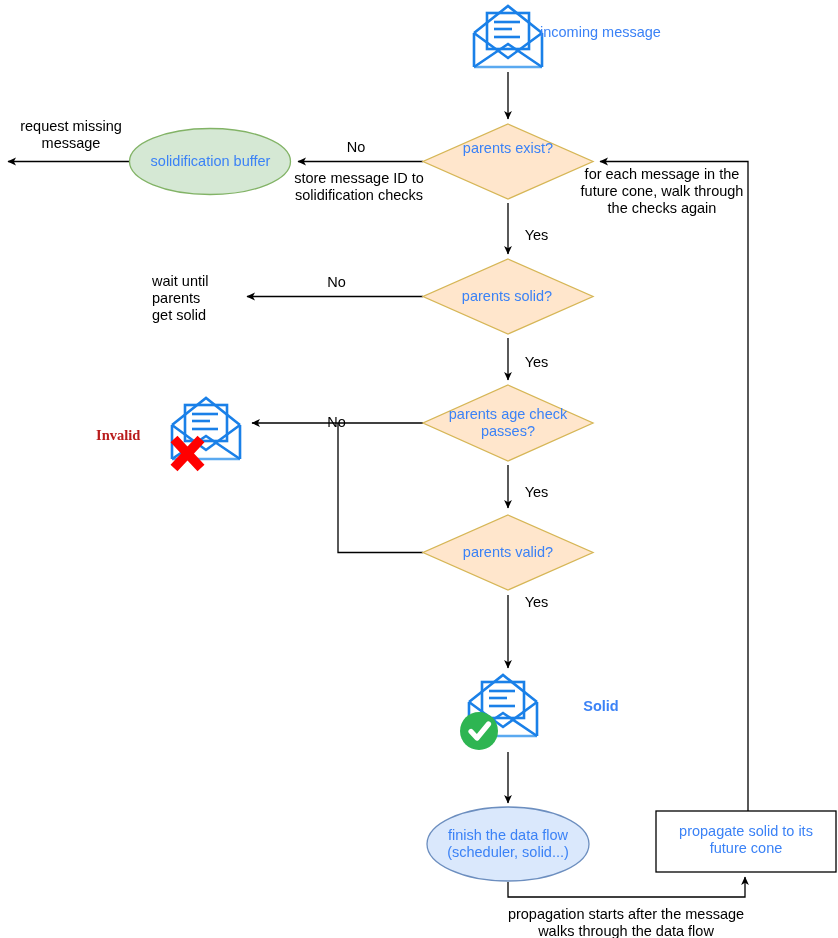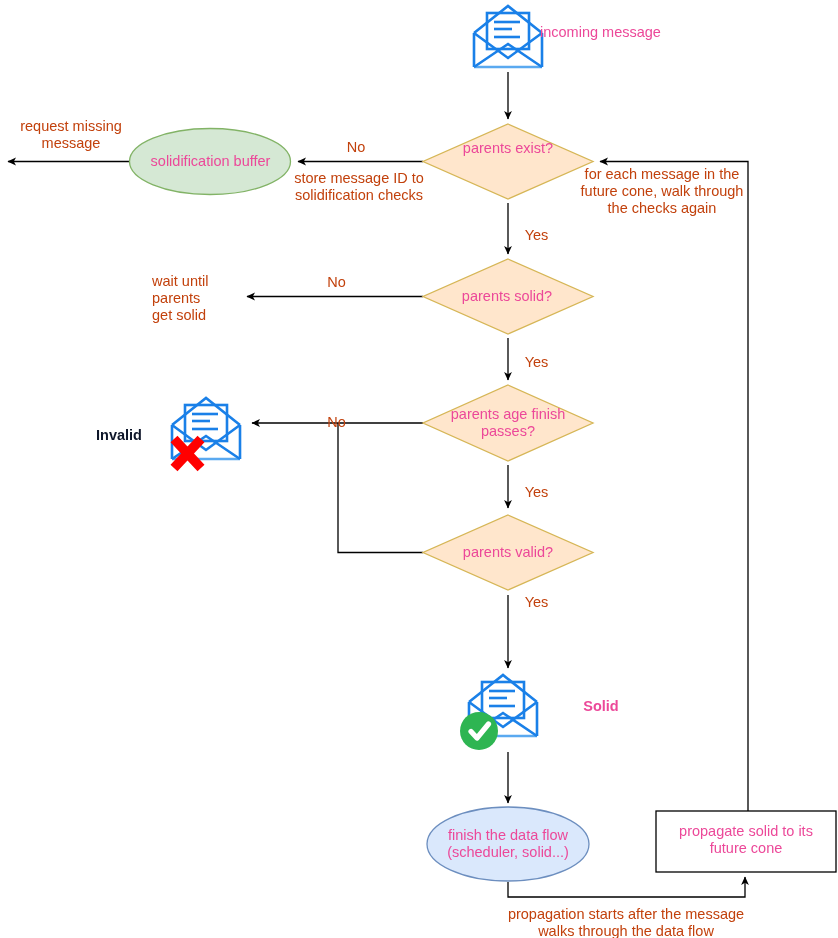--- a/index.html
+++ b/index.html
@@ -20,38 +20,38 @@
   .layer-svg {
     position: absolute;
     left: 0;
     top: 0;
     width: 838px;
     height: 938px;
     pointer-events: none;
   }
   .node-text {
     position: absolute;
-    color: #ec4899;
+    color: #3b82f6;
     font-size: 14.5px;
     line-height: 17px;
     text-align: center;
     white-space: pre-line;
     pointer-events: none;
   }
   .edge-label {
     position: absolute;
-    color: #c2410c;
+    color: #000000;
     font-size: 14.5px;
     line-height: 17px;
     text-align: center;
     white-space: pre-line;
   }
   .edge-label.right-align { text-align: left; }
   .bold { font-weight: bold; }
-  .red { color: #0f172a; }
+  .red { color: #b91c1c; font-family: Liberation Serif, serif; }
 </style>
 </head>
 <body>
 
 <div id="canvas">
 
   <svg class="layer-svg" viewBox="0 0 838 938">
     <defs>
       <marker id="arrow" markerWidth="9" markerHeight="9" refX="8" refY="4.5" orient="auto" markerUnits="userSpaceOnUse">
         <path d="M0,0.6 L8.6,4.5 L0,8.4 L2.2,4.5 Z" fill="#000000"></path>
@@ -153,21 +153,21 @@
   </svg>
 
   <div class="node-text" style="left:540px; top:24px; width:200px; text-align:left;">incoming message</div>
 
   <div class="node-text" style="left:423px; top:140px; width:170px;">parents exist?</div>
 
   <div class="node-text" style="left:130px; top:153px; width:161px;">solidification buffer</div>
 
   <div class="node-text" style="left:422px; top:288px; width:170px;">parents solid?</div>
 
-  <div class="node-text" style="left:418px; top:406px; width:180px;">parents age finish
+  <div class="node-text" style="left:418px; top:406px; width:180px;">parents age check
 passes?</div>
 
   <div class="node-text" style="left:423px; top:544px; width:170px;">parents valid?</div>
 
   <div class="node-text bold red" style="left:96px; top:427px; width:72px; text-align:left;">Invalid</div>
 
   <div class="node-text bold" style="left:556px; top:698px; width:90px; text-align:center;">Solid</div>
 
   <div class="node-text" style="left:424px; top:827px; width:168px;">finish the data flow
 (scheduler, solid...)</div>

